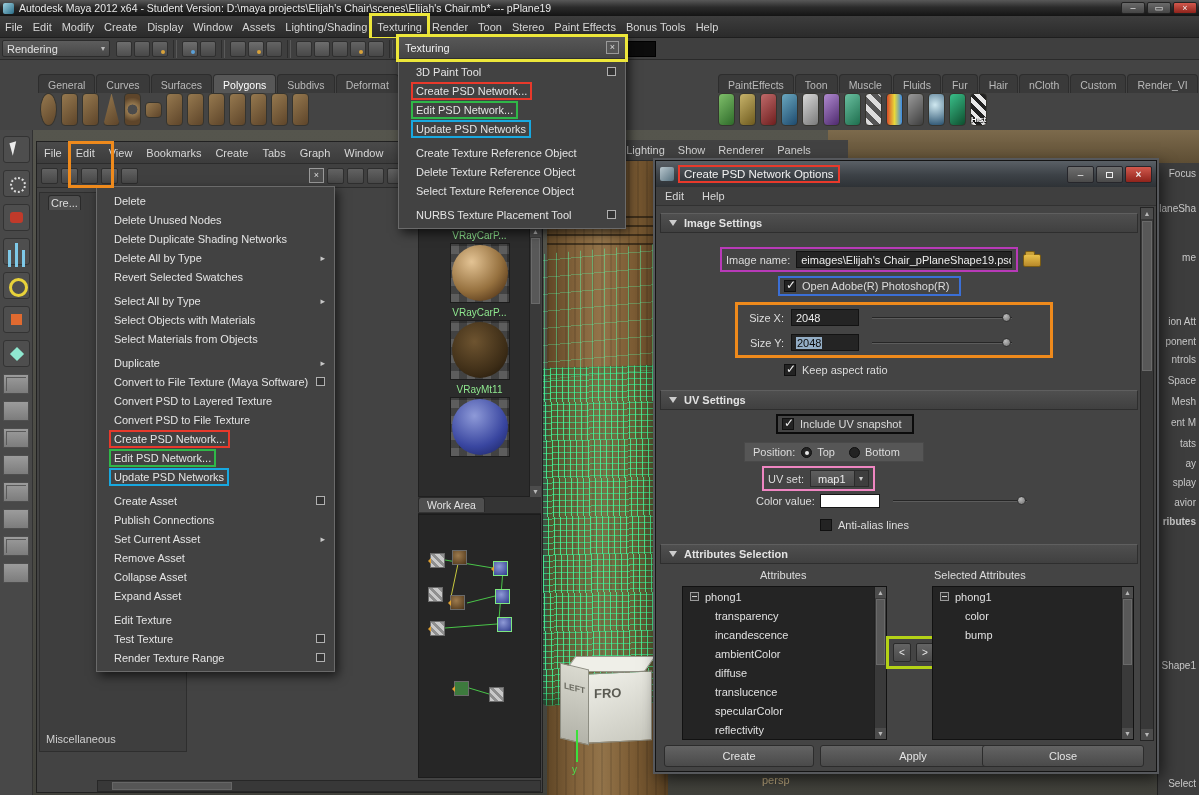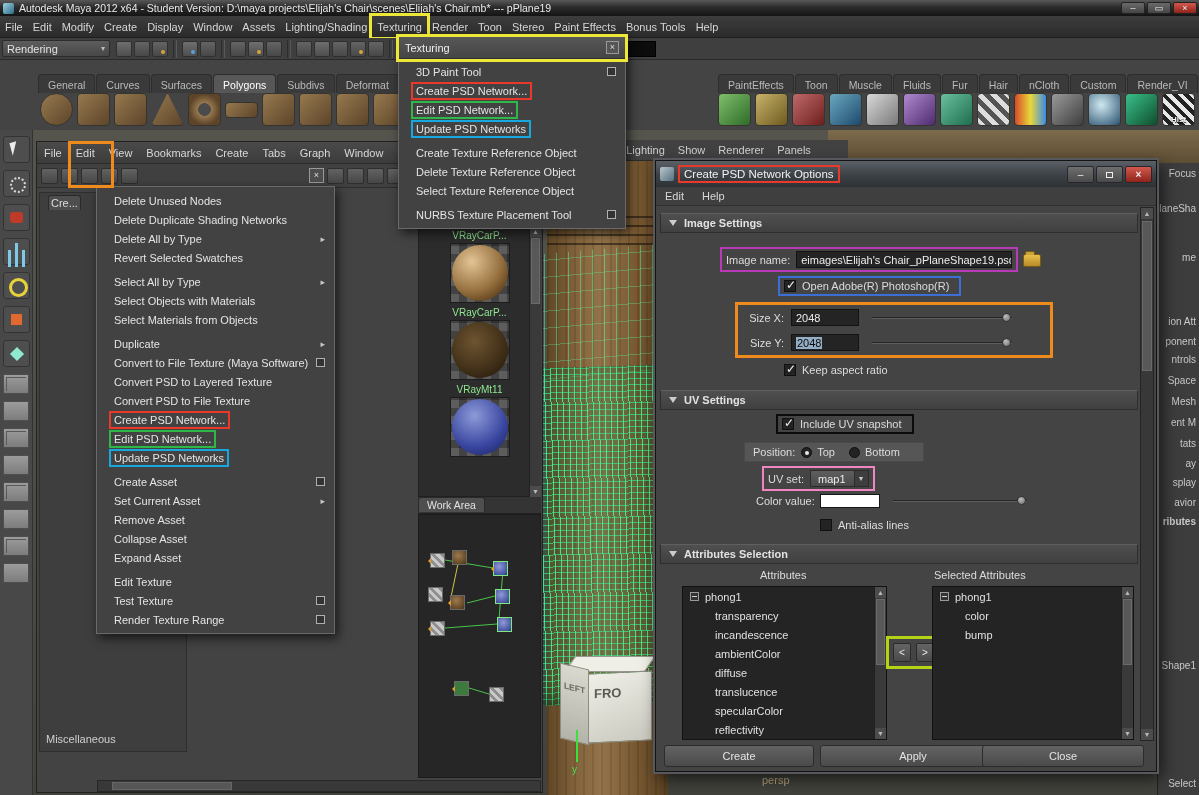--- a/index.html
+++ b/index.html
@@ -32,21 +32,21 @@
   .sinput{position:absolute;left:516px;top:3px;width:140px;height:16px;background:#0c0c0c;border:1px solid #000}
 
   
   .shelftabs{position:absolute;left:38px;top:74px;height:19px;display:flex;z-index:9}
   .shelftabs.right{left:718px}
   .stab{padding:4px 9px 0;margin-right:1px;font-size:10.5px;color:#b9b9b9;background:#3a3a3a;
     border:1px solid #2d2d2d;border-bottom:none;border-radius:4px 4px 0 0;white-space:nowrap}
   .stab.active{background:#575757;color:#fff}
   .shelficons{position:absolute;left:40px;top:93px;height:37px;display:flex;gap:4px;z-index:9}
   .shelficons.right{left:718px}
-  .shicon{width:33px;height:33px;background:linear-gradient(135deg,#96794f,#5e452a);border:1px solid #35342f;border-radius:4px;position:relative}
+  .shicon{width:17px;height:33px;background:linear-gradient(135deg,#96794f,#5e452a);border:1px solid #35342f;border-radius:4px;position:relative}
   #shelfL .shicon:nth-child(1){border-radius:50%}
   #shelfL .shicon:nth-child(4){clip-path:polygon(50% 0,100% 100%,0 100%)}
   #shelfL .shicon:nth-child(5){background:radial-gradient(circle,#4b4b4b 28%,#96794f 30%,#5e452a 70%)}
   #shelfL .shicon:nth-child(6){height:16px;margin-top:9px}
   #shelfR .shicon:nth-child(1){background:linear-gradient(135deg,#7fbf6a,#2e6b2a)}
   #shelfR .shicon:nth-child(2){background:linear-gradient(135deg,#c7b36a,#6e5a1e)}
   #shelfR .shicon:nth-child(3){background:linear-gradient(135deg,#c06a6a,#6e1e1e)}
   #shelfR .shicon:nth-child(4){background:linear-gradient(135deg,#6aa8c0,#1e4a6e)}
   #shelfR .shicon:nth-child(5){background:linear-gradient(135deg,#d8d8d8,#7a7a7a)}
   #shelfR .shicon:nth-child(6){background:linear-gradient(135deg,#b08ad0,#4e2a6e)}
@@ -464,20 +464,23 @@
         <div class="wnode place2d-node" style="left: 35px; top: 166px;"></div>
         <div class="wnode file-node" style="left: 70px; top: 172px;"></div>
       </div>
     <div class="hsb">
         <span class="th2"></span>
       </div>
   </div>
 
   <div class="menu editmenu" id="editmenu">
       <div class="mrow">
+        <span class="mlab">Delete</span>
+      </div>
+      <div class="mrow">
         <span class="mlab">Delete Unused Nodes</span>
       </div>
       <div class="mrow">
         <span class="mlab">Delete Duplicate Shading Networks</span>
       </div>
       <div class="mrow">
         <span class="mlab">Delete All by Type</span>
         <span class="subarr">▸</span>
       </div>
       <div class="mrow">
@@ -515,20 +518,23 @@
       <div class="mrow">
         <span class="mlab hl-green">Edit PSD Network...</span>
       </div>
       <div class="mrow">
         <span class="mlab hl-cyan">Update PSD Networks</span>
       </div>
       <div class="msep"></div>
       <div class="mrow">
         <span class="mlab">Create Asset</span>
         <span class="optbox"></span>
+      </div>
+      <div class="mrow">
+        <span class="mlab">Publish Connections</span>
       </div>
       <div class="mrow">
         <span class="mlab">Set Current Asset</span>
         <span class="subarr">▸</span>
       </div>
       <div class="mrow">
         <span class="mlab">Remove Asset</span>
       </div>
       <div class="mrow">
         <span class="mlab">Collapse Asset</span>

